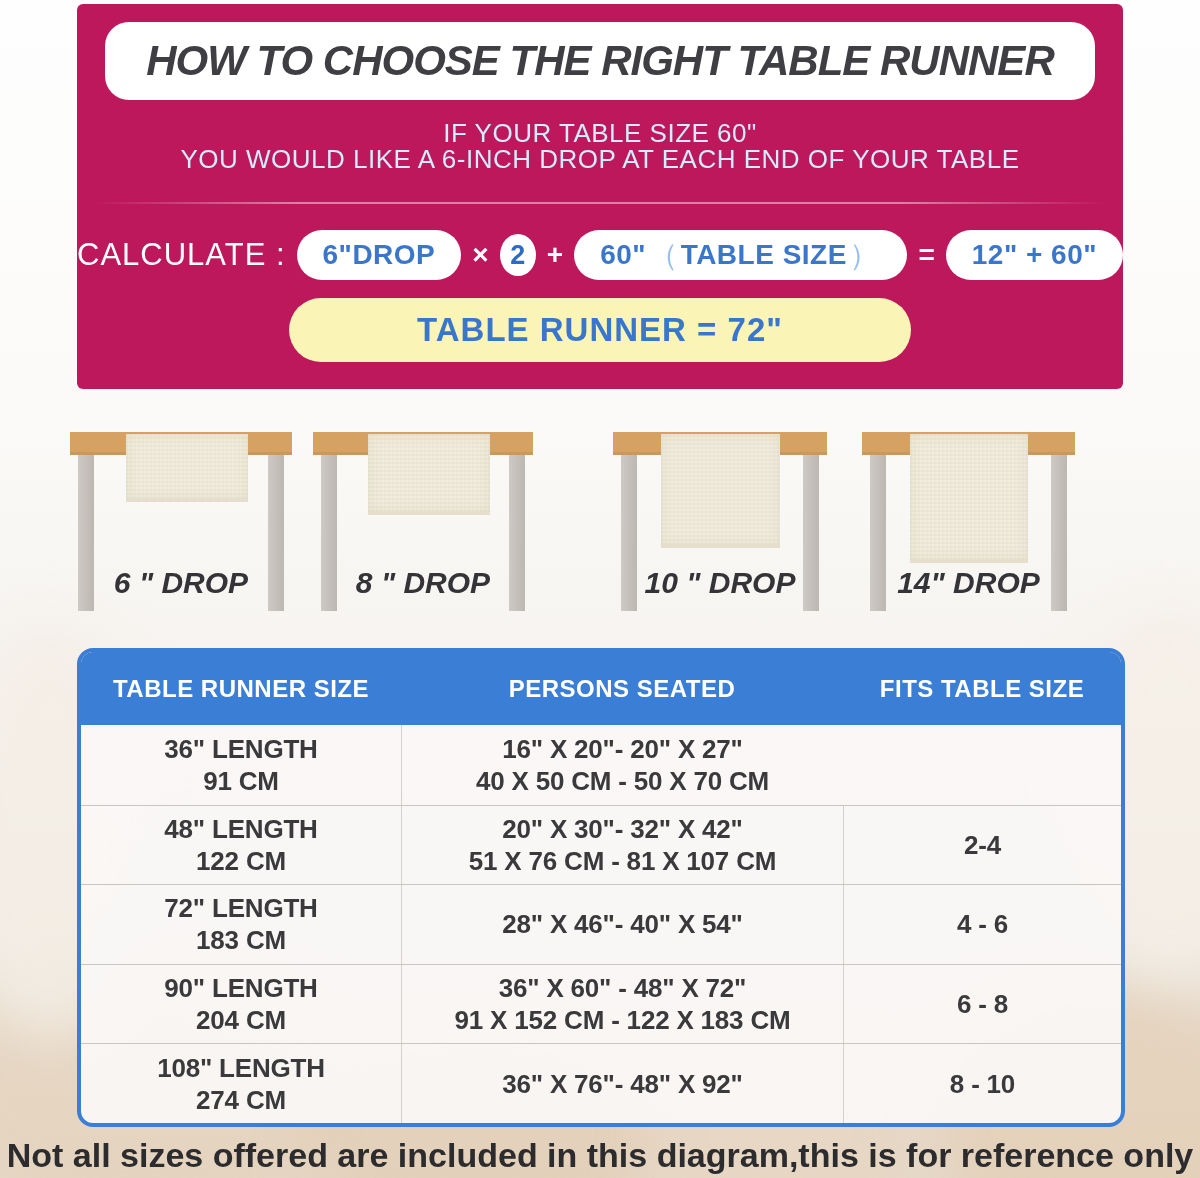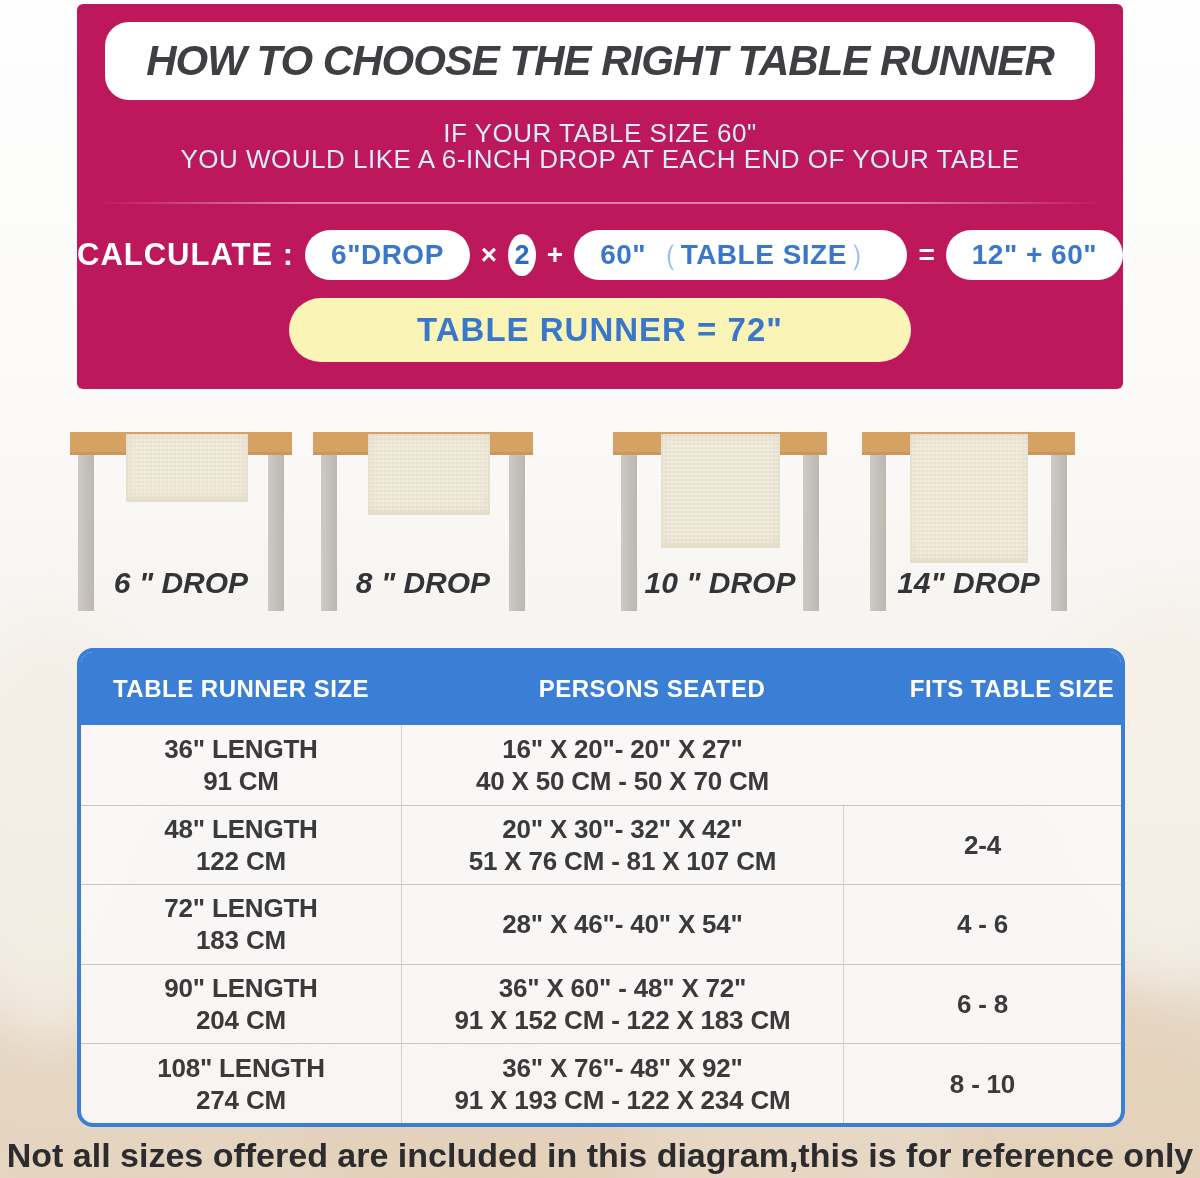--- a/index.html
+++ b/index.html
@@ -24,21 +24,21 @@
   .title-box .title{font-size:42px;font-weight:700;font-style:italic;color:#3e3e43;
     letter-spacing:-1px;white-space:nowrap;}
   .sub{position:absolute;left:0;width:100%;text-align:center;color:#d3ecfc;
     font-size:26px;letter-spacing:.5px;}
   .sub1{top:114px;}
   .sub2{top:140px;}
   .hero-divider{position:absolute;top:198px;left:18px;right:18px;height:2px;
     background:linear-gradient(90deg,rgba(255,255,255,0),rgba(255,255,255,.45) 20%,rgba(255,255,255,.45) 80%,rgba(255,255,255,0));}
   .calc-row{position:absolute;top:226px;left:0;width:100%;display:flex;align-items:center;
     justify-content:center;gap:11px;color:#fff;}
-  .calc-label{font-size:31px;font-weight:700;letter-spacing:1px;white-space:nowrap;}
+  .calc-label{font-size:31px;font-weight:400;letter-spacing:1px;white-space:nowrap;}
   .pill{background:#fff;border-radius:27px;height:50px;display:flex;align-items:center;
     padding:0 26px;font-size:28px;font-weight:700;color:#3a77cb;letter-spacing:.5px;white-space:nowrap;}
   .op{font-size:28px;font-weight:700;color:#fff;}
   .mult-circle{width:42px;height:42px;border-radius:50%;background:#fff;display:flex;
     align-items:center;justify-content:center;font-size:27px;font-weight:700;color:#2e6cc4;}
   .paren{color:#98c0ee;font-weight:400;font-size:30px;padding:0 2px;}
   .final-pill{position:absolute;top:294px;left:50%;transform:translateX(-50%);
     width:622px;height:64px;background:#faf5b7;border-radius:32px;display:flex;
     align-items:center;justify-content:center;font-size:33px;font-weight:700;
     color:#3a77cb;letter-spacing:1px;}
@@ -55,21 +55,21 @@
     background-image:repeating-linear-gradient(0deg,rgba(214,205,180,.18) 0 2px,transparent 2px 4px),
       repeating-linear-gradient(90deg,rgba(214,205,180,.12) 0 2px,transparent 2px 4px);
     box-shadow:inset 0 0 12px rgba(190,180,150,.25);border-bottom:3px solid #e4decb;}
   .drop-label{position:absolute;top:134px;left:0;width:100%;text-align:center;
     font-style:italic;font-weight:700;font-size:30px;color:#333338;white-space:nowrap;}
 
   
   .size-card{position:absolute;left:77px;top:648px;width:1048px;height:479px;box-sizing:border-box;
     border:4px solid #3b7ed6;border-radius:16px;overflow:hidden;background:rgba(250,248,246,.93);z-index:2;}
   .card-header{display:grid;grid-template-columns:320px 442px 1fr;height:73px;background:#3b7ed6;
-    color:#fff;font-weight:700;font-size:24px;letter-spacing:.5px;align-items:center;text-align:center;gap:30px;}
+    color:#fff;font-weight:700;font-size:24px;letter-spacing:.5px;align-items:center;text-align:center;}
   .card-body{display:grid;grid-auto-rows:1fr;height:398px;}
   .t-row{display:grid;grid-template-columns:320px 442px 1fr;text-align:center;}
   .t-row + .t-row{border-top:1px solid #c9c5c0;}
   .t-cell{height:100%;display:flex;flex-direction:column;justify-content:center;
     font-weight:700;font-size:26px;color:#3a3a3c;line-height:32px;letter-spacing:-.2px;}
   .t-row .t-cell + .t-cell{border-left:1px solid #d4d0cb;}
 
   .footer-note{position:absolute;top:1136px;left:0;width:100%;text-align:center;
     font-size:34px;font-weight:700;color:#2c2c2e;z-index:2;}
 </style>
@@ -199,21 +199,20 @@
       </div>
     </div>
 
     <div class="t-row">
       <div class="t-cell">
         <span>108" LENGTH</span>
         <span>274 CM</span>
       </div>
       <div class="t-cell">
         <span>36" X 76"- 48" X 92"</span>
-        <span>91 X 193 CM - 122 X 234 CM</span>
       </div>
       <div class="t-cell">
         <span>8 - 10</span>
       </div>
     </div>
 
   </div>
 </div>
 
 <div class="footer-note">Not all sizes offered are included in this diagram,this is for reference only</div>

